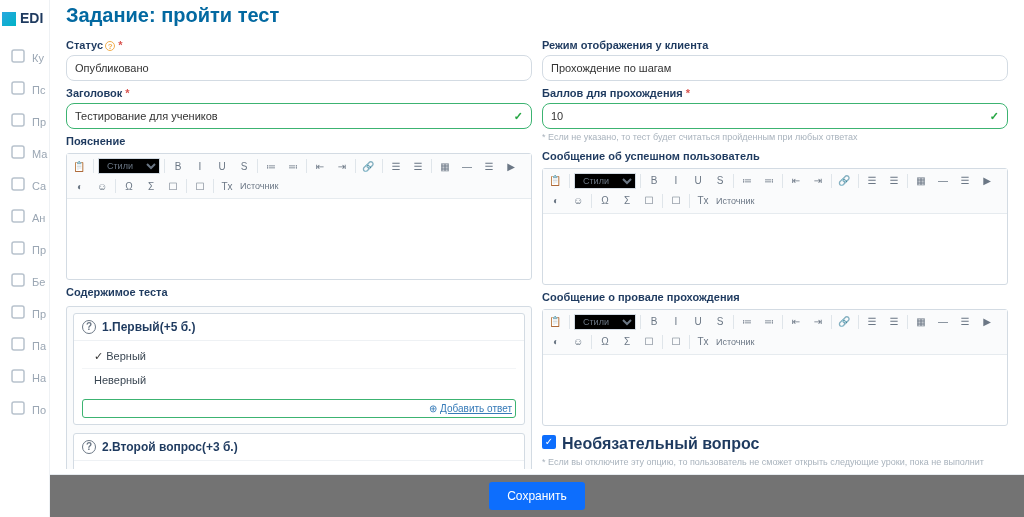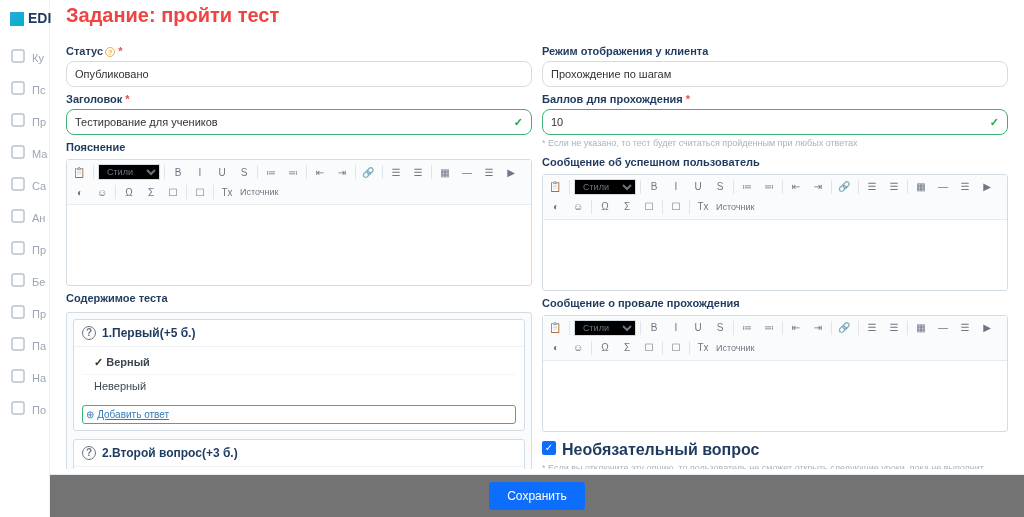--- a/index.html
+++ b/index.html
@@ -1,25 +1,25 @@
 <!DOCTYPE html>
 <html><head>
 <meta charset="utf-8">
 <style>
 *{box-sizing:border-box;margin:0;padding:0}
 body{font-family:Arial,Helvetica,sans-serif;font-size:12px;color:#333;background:#f7f9fb}
 .app{display:flex;width:1024px;height:517px;background:#fff;position:relative;overflow:hidden}
 .sidebar{width:50px;background:#fff;border-right:1px solid #eef1f4;padding-top:10px;display:flex;flex-direction:column;align-items:flex-start}
-.logo{display:flex;align-items:flex-end;padding:0 8px 14px 10px;color:#1e3a5f;font-weight:800;font-size:14px}
+.logo{display:flex;align-items:flex-end;padding:0 8px 14px 2px;color:#1e3a5f;font-weight:800;font-size:14px}
 .logo .sq{width:14px;height:14px;margin-right:4px;background:linear-gradient(135deg,#2aa7e0,#00b3c6);display:inline-block}
 .nav-item{display:flex;align-items:flex-end;width:100%;padding:8px 10px;color:#9aa6b3;font-size:11px;cursor:pointer}
 .nav-item svg{width:16px;height:16px;fill:none;stroke:#b8c2cd;stroke-width:1.5;margin-right:6px}
 .nav-item span{white-space:nowrap}
 .main{flex:1;padding:4px 16px 0 16px;overflow:hidden;position:relative}
-h1{font-size:20px;font-weight:800;color:#ef4444;margin-bottom:12px}
+h1{font-size:20px;font-weight:800;color:#0369a1;margin-bottom:6px}
 .cols{display:flex;gap:10px}
 .col{flex:1;display:flex;flex-direction:column}
 .label{font-size:11px;font-weight:700;color:#1e3a5f;margin:6px 0 4px}
 .req::after{content:" *";color:#d9534f}
 .help-icon{display:inline-block;width:10px;height:10px;border:1px solid #f0ad4e;color:#f0ad4e;border-radius:50%;font-size:8px;line-height:9px;text-align:center;margin-left:2px}
 .field{border:1px solid #d3dbe3;border-radius:8px;padding:6px 8px;font-size:11px;background:#fff;position:relative}
 .field.valid{border-color:#3cb371}
 .field.valid::after{content:"✓";position:absolute;right:8px;top:50%;transform:translateY(-50%);color:#28a745;font-weight:700}
 .editor{border:1px solid #d3dbe3;border-radius:3px;background:#fff;margin-top:2px;display:flex;flex-direction:column}
 .toolbar{display:flex;flex-wrap:wrap;align-items:center;gap:4px;padding:4px;border-bottom:1px solid #e6ebef;background:#fafbfc}
@@ -29,23 +29,23 @@
 .editor-body{flex:1;min-height:48px}
 .left .editor-body{min-height:80px}
 .note{font-size:9px;color:#a9b3bd;margin-top:3px;line-height:1.3}
 .test-box{border:1px solid #d3dbe3;border-radius:3px;background:#fafbfc;padding:6px;margin-top:4px}
 .q-block{border:1px solid #d3dbe3;border-radius:3px;background:#fff;margin-bottom:8px}
 .q-head{padding:6px 8px;font-weight:700;color:#1e3a5f;display:flex;align-items:center;border-bottom:1px solid #eef1f4;font-size:12px}
 .q-head .q-icon{width:14px;height:14px;border:1.5px solid #6b7785;border-radius:50%;color:#6b7785;font-size:10px;line-height:12px;text-align:center;margin-right:6px}
 .answers{padding:4px 8px}
 .answer{padding:5px 12px;font-size:11px;color:#3a4652;border-bottom:1px solid #f3f5f7}
 .answer:last-of-type{border-bottom:none}
-.answer.correct{font-weight:700}
+.answer.correct{font-weight:400}
 .answer.correct::before{content:"✓ ";color:#333}
-.add-answer{border:1px solid #3cb371;border-radius:3px;color:#357ab8;text-align:left;padding:3px;font-size:10px;margin:4px 8px 6px;cursor:pointer}
+.add-answer{border:1px solid #3cb371;border-radius:3px;color:#357ab8;text-align:right;padding:3px;font-size:10px;margin:4px 8px 6px;cursor:pointer}
 .add-answer span{text-decoration:underline}
 .check-row{display:flex;align-items:flex-start;gap:6px;margin-top:8px}
 .check{width:14px;height:14px;border-radius:2px;background:#0d6efd;display:flex;align-items:center;justify-content:center;color:#fff;font-size:10px;flex-shrink:0;margin-top:1px}
 .check-lbl{font-size:16px;font-weight:700;color:#1e3a5f;line-height:1.3}
 .footer{position:absolute;bottom:0;left:0;right:0;border-top:1px solid #e6ebef;background:#737373;display:flex;justify-content:center;padding:7px}
 .save-btn{background:#0d6efd;color:#fff;border:none;border-radius:3px;padding:7px 18px;font-size:12px;cursor:pointer}
 
 .scroll{height:465px;overflow-y:auto;padding-bottom:10px}
 </style>
 </head>

